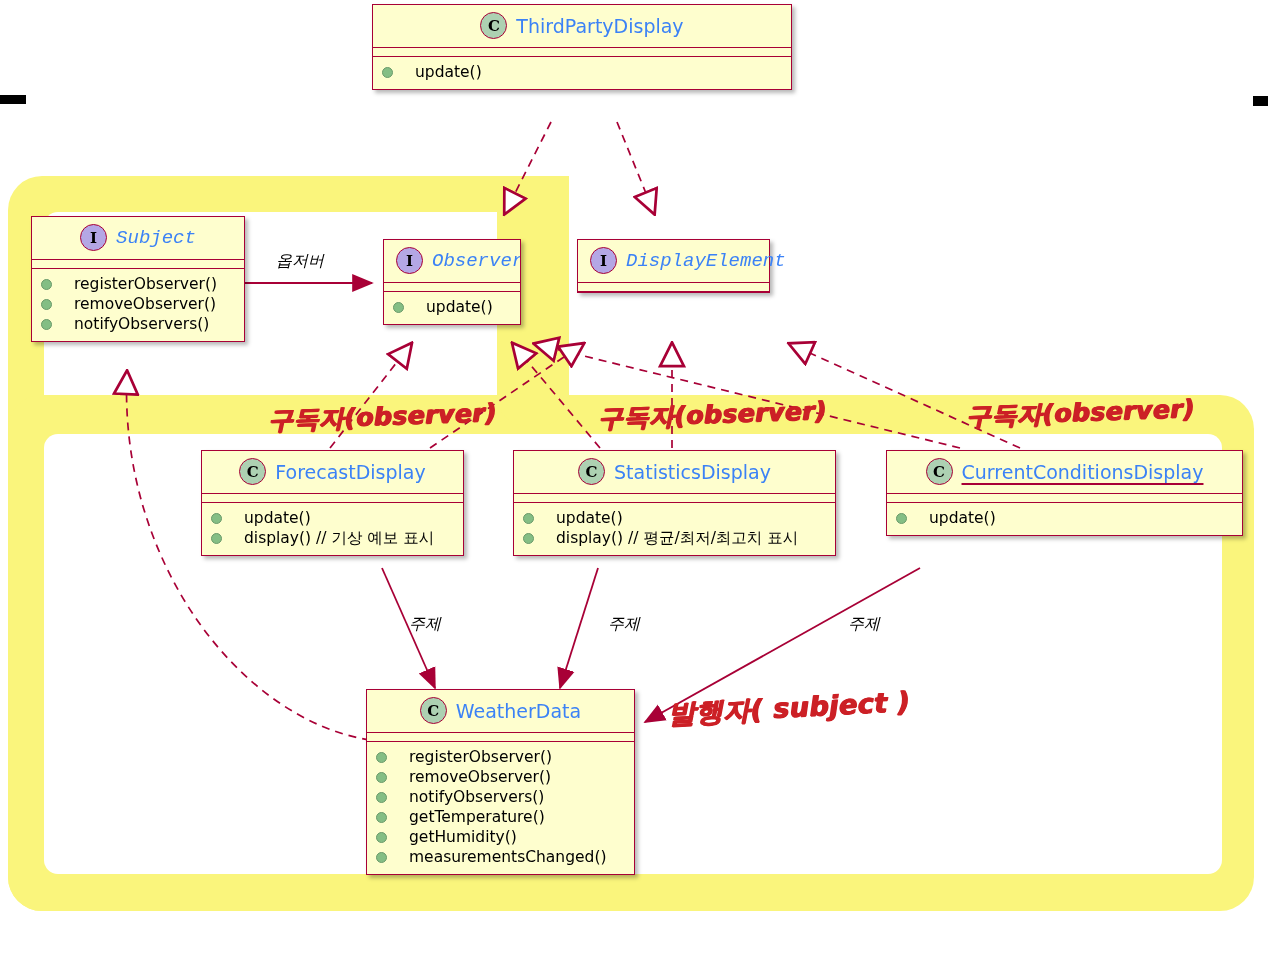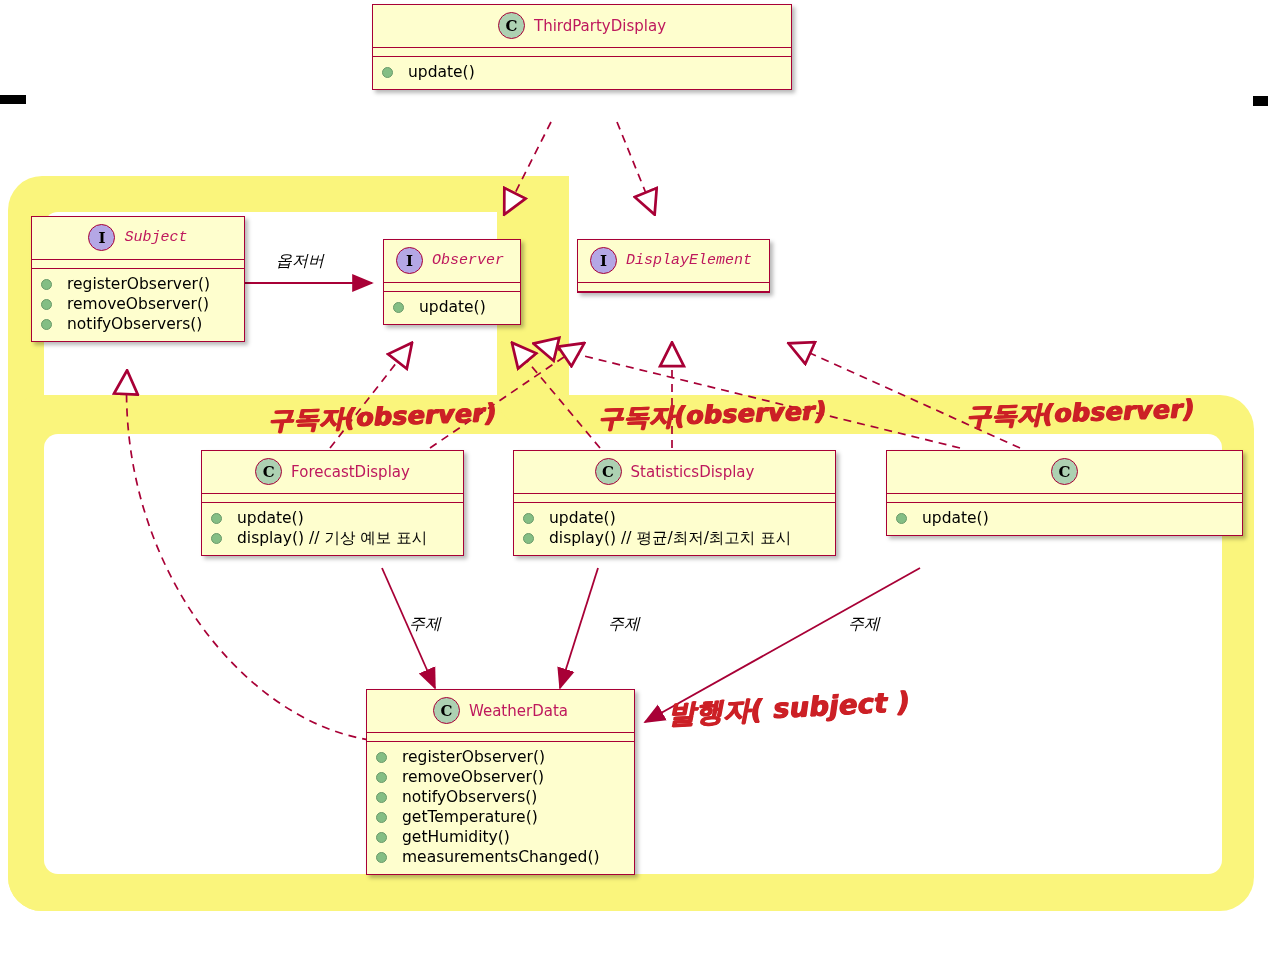--- a/index.html
+++ b/index.html
@@ -26,26 +26,26 @@
   .uml .body{padding:5px 9px 7px 9px;}
 
   .stereo{width:27px;height:27px;border-radius:50%;flex:0 0 auto;
           display:flex;align-items:center;justify-content:center;
           font-size:15px;font-weight:bold;color:#000;box-sizing:border-box;}
   .stereo.c{background:#ADD1B2;border:1.6px solid #A80036;
             font-family:"DejaVu Serif","Liberation Serif",serif;}
   .stereo.i{background:#B4A7E5;border:1.6px solid #A80036;
             font-family:"DejaVu Serif","Liberation Serif",serif;}
 
-  .cname{font-size:15px;color:#be185d;white-space:nowrap;text-align:right;}
+  .cname{font-size:19px;color:#3b82f6;white-space:nowrap;text-align:right;}
   .cname.iface{font-style:italic;font-family:Liberation Mono, monospace;}
   .cname.under{text-decoration:underline;text-decoration-color:#A80036;
                text-underline-offset:4px;text-decoration-thickness:2px;}
 
-  .m{display:flex;align-items:center;gap:15px;font-size:15.5px;color:#000;
+  .m{display:flex;align-items:center;gap:22px;font-size:15.5px;color:#000;
      line-height:20px;white-space:nowrap;}
   .dot{width:9px;height:9px;border-radius:50%;background:#84BE84;
        border:1px solid #6a9a6a;flex:0 0 auto;}
 
   
   .lbl{position:absolute;font-size:16px;color:#000;white-space:nowrap;font-style:italic;}
 
   
   .hand{position:absolute;color:#CC2026;white-space:nowrap;
         font-family:"DejaVu Sans","Liberation Sans",sans-serif;
@@ -213,20 +213,21 @@
       <div class="m">
         <span class="dot"></span>
         <span>display() // 평균/최저/최고치 표시</span>
       </div>
     </div>
   </div>
 
   <div class="uml" style="left:886px;top:450px;width:357px;">
     <div class="hdr">
       <span class="stereo c">C</span>
+      <span class="cname under">CurrentConditionsDisplay</span>
     </div>
     <div class="sep"></div>
     <div class="gap"></div>
     <div class="sep"></div>
     <div class="body">
       <div class="m">
         <span class="dot"></span>
         <span>update()</span>
       </div>
     </div>

